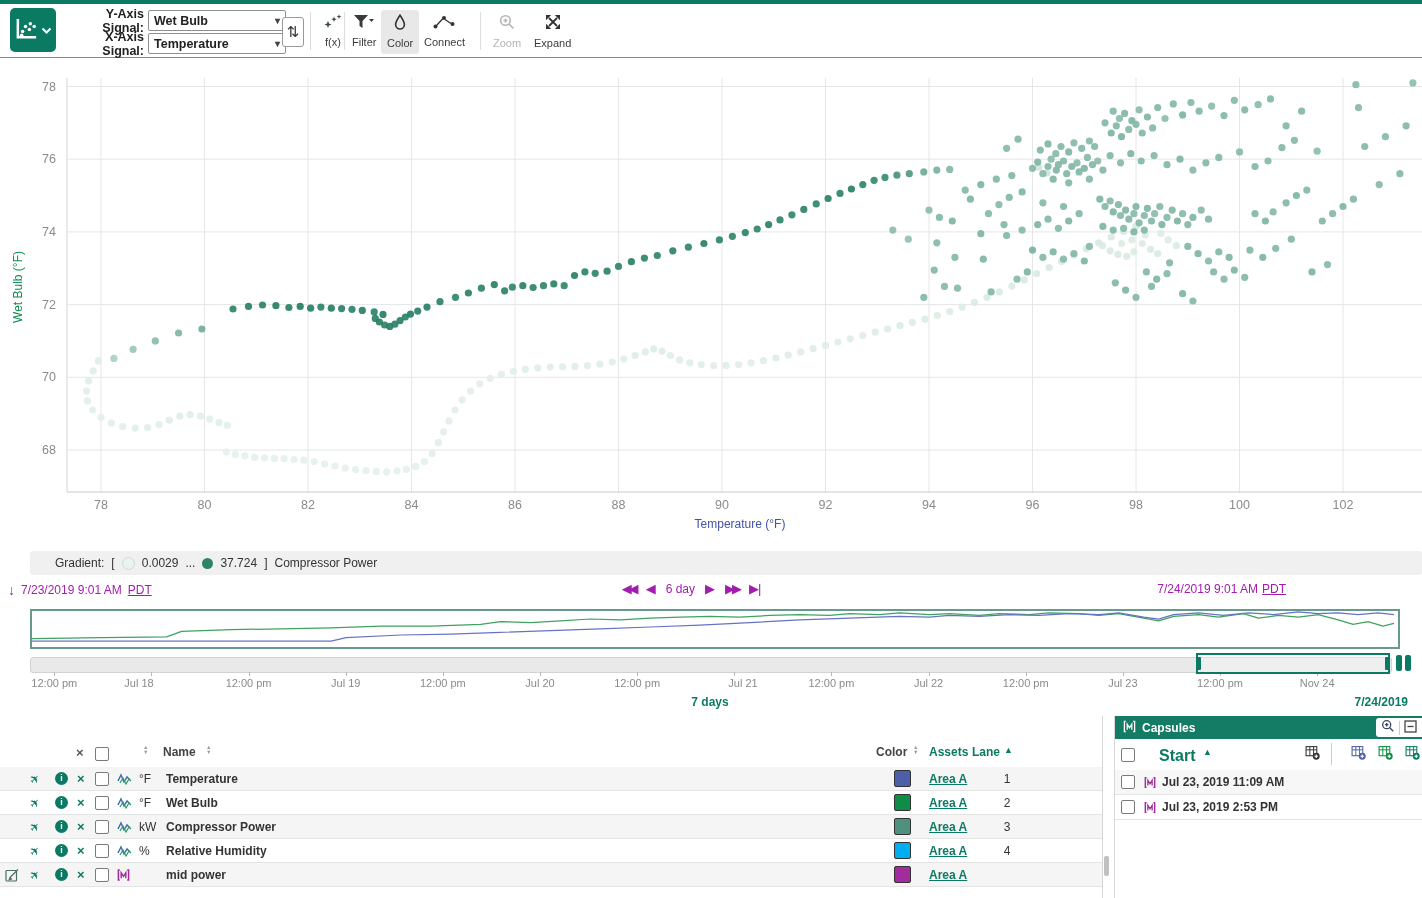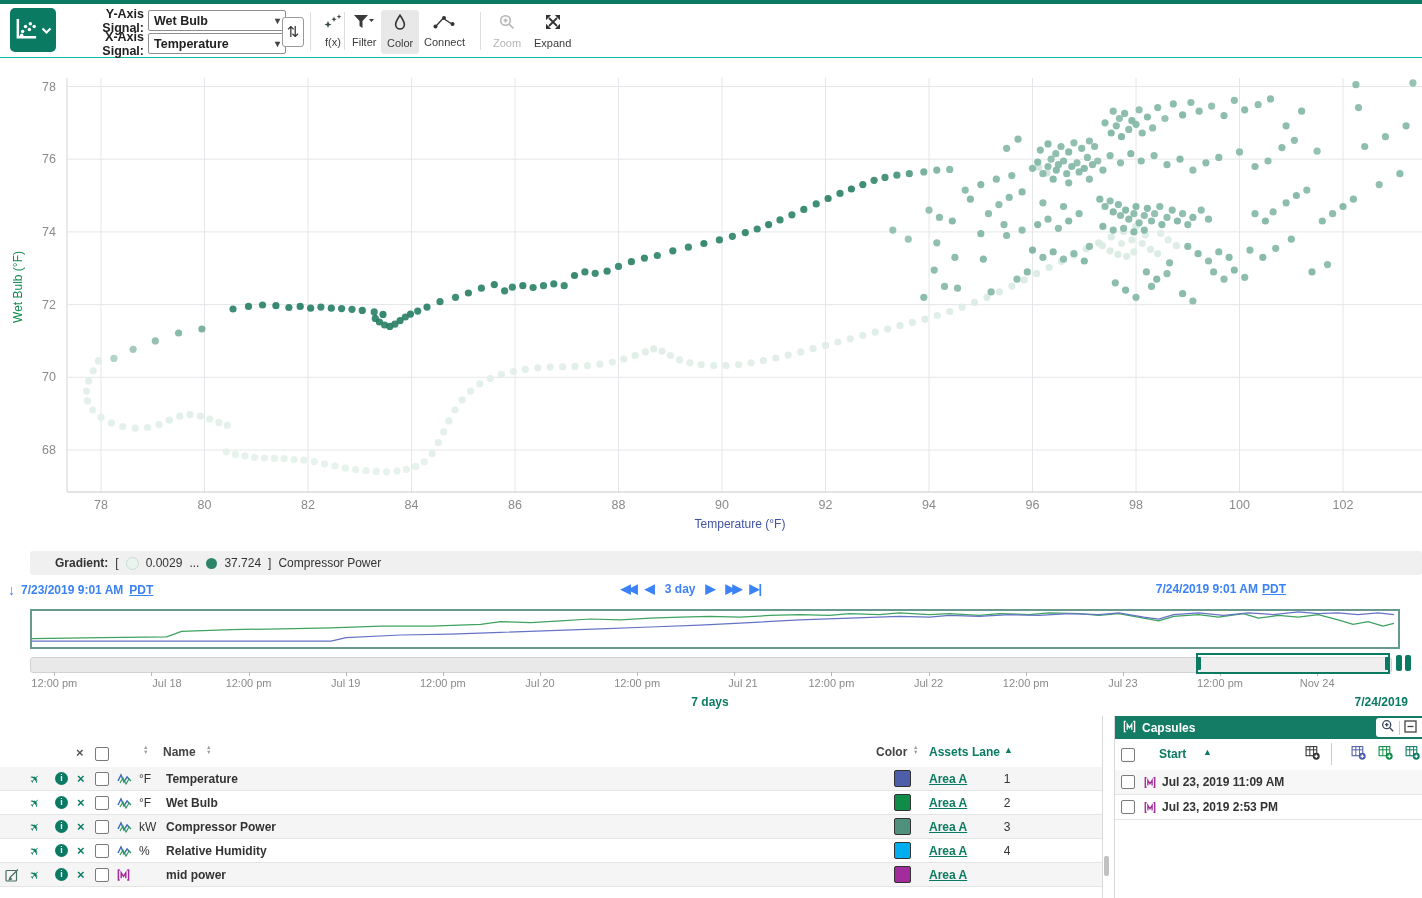--- a/index.html
+++ b/index.html
@@ -35,21 +35,21 @@
   .ic-up::before{content:"↑";}
   .ic-asc::before{content:"▲";}
   .ic-rocket::before{content:"✈";display:inline-block;transform:rotate(-45deg);}
   .sort{display:inline-flex;flex-direction:column;font-size:5.5px;line-height:5px;color:#9a9a9a;vertical-align:middle;}
   .sort::before{content:"▲";}
   .sort::after{content:"▼";}
 
   
   #legend{position:absolute;left:30px;top:551px;right:0;height:24px;background:#f0f0f0;border-radius:3px;display:flex;align-items:center;gap:7px;padding-left:25px;font-size:12px;color:#333;}
   #legend .dot{width:11px;height:11px;border-radius:50%;display:inline-block;}
-  #range-row{position:absolute;left:0;top:580px;width:1294px;height:22px;font-size:12px;font-weight:bold;color:#3b82f6;}
+  #range-row{position:absolute;left:0;top:580px;width:1294px;height:22px;font-size:12px;font-weight:normal;color:#a21caf;}
   #range-start{position:absolute;left:8px;top:2px;display:flex;gap:6px;align-items:center;cursor:pointer;}
   #range-end{position:absolute;right:8px;top:2px;display:flex;gap:4px;align-items:center;cursor:pointer;}
   .tz{text-decoration:underline;}
   #range-nav{position:absolute;left:596px;top:1px;width:190px;display:flex;align-items:center;justify-content:center;gap:10px;font-size:13px;}
   #range-nav span{cursor:pointer;}
   #range-step{font-size:12px;}
 
   
   #overview{position:absolute;left:30px;top:609px;width:1366px;height:36px;border:2px solid #68998f;background:#fff;}
   #timeline{position:absolute;left:0;top:653px;width:1422px;height:42px;}
@@ -80,21 +80,21 @@
   .c-pencil{left:5px;} .c-rocket{left:30px;color:#0b7a63;font-size:12px;} .c-info{left:55px;}
   .c-x{left:77px;color:#0b7a63;font-weight:bold;font-size:13px;} .c-check{left:95px;}
   .c-type{left:117px;} .c-unit{left:139px;} .c-name{left:166px;font-weight:bold;}
   .c-swatch{left:894px;} .c-asset{left:929px;} .c-lane{left:992px;width:30px;justify-content:center;}
   .swatch{width:15px;height:15px;border:1px solid #333;border-radius:2px;display:inline-block;}
   .asset-link{color:#0b7a63;font-weight:bold;text-decoration:underline;cursor:pointer;}
   .info-circle{display:inline-block;width:13px;height:13px;border-radius:50%;background:#0b7a63;color:#fff;font-size:9px;font-weight:bold;text-align:center;line-height:13px;font-style:normal;cursor:pointer;}
   #vscroll-handle{position:absolute;left:1104px;top:856px;width:5px;height:20px;background:#c1c1c1;border-radius:2px;cursor:pointer;}
 
   #caps-tools{position:absolute;right:-8px;top:2px;width:50px;height:19px;background:#fff;border-radius:3px;display:flex;align-items:center;gap:4px;padding-left:5px;}
-  #caps-subheader{position:absolute;left:0;top:23px;width:308px;height:31px;border-bottom:1px solid #bbb;font-size:12px;font-weight:bold;}
+  #caps-subheader{position:absolute;left:0;top:23px;width:308px;height:31px;border-bottom:1px solid #bbb;font-size:16px;font-weight:bold;}
   #caps-subheader .hitem{position:absolute;top:8px;}
   #caps-rows{position:absolute;left:0;top:54px;width:308px;}
   .krow{position:relative;height:24px;border-bottom:1px solid #e4e4e4;font-size:12px;color:#333;font-weight:bold;}
   .krow.even{background:#f7f7f7;}
   .krow .cell{position:absolute;top:0;height:24px;display:flex;align-items:center;}
   .k-check{left:6px;} .k-icon{left:29px;} .k-text{left:47px;text-align:right;}
   .hsep{position:absolute;top:4px;width:1px;height:22px;background:#ccc;}
 </style>
 </head>
 <body>
@@ -613,41 +613,41 @@
       <circle cx="1332.6" cy="156.7" r="3.6" fill="rgb(135,185,168)" fill-opacity="0.92"></circle>
       <circle cx="1343.0" cy="149.5" r="3.6" fill="rgb(127,181,163)" fill-opacity="0.92"></circle>
       <circle cx="1353.4" cy="142.2" r="3.6" fill="rgb(131,183,166)" fill-opacity="0.92"></circle>
       <circle cx="1379.2" cy="127.6" r="3.6" fill="rgb(135,185,168)" fill-opacity="0.92"></circle>
       <circle cx="1399.9" cy="116.7" r="3.6" fill="rgb(131,183,166)" fill-opacity="0.92"></circle>
       <circle cx="1312.0" cy="214.9" r="3.6" fill="rgb(127,181,163)" fill-opacity="0.92"></circle>
       <circle cx="1327.5" cy="207.6" r="3.6" fill="rgb(135,185,168)" fill-opacity="0.92"></circle>
     </svg>
 
   <div id="legend">
-    <span style="font-weight:bold">Gradient:</span>
+    <span style="font-weight:normal">Gradient:</span>
     <span>[</span>
     <span class="dot" id="dot-low" style="background: rgb(232, 244, 237); border: 1px solid rgb(200, 222, 210);"></span>
     <span>0.0029</span>
     <span>...</span>
     <span class="dot" id="dot-high" style="background: rgb(46, 132, 105);"></span>
     <span>37.724</span>
     <span>]</span>
     <span>Compressor Power</span>
   </div>
 
   <div id="range-row">
     <span id="range-start">
       <i class="ic-down" style="font-style:normal;font-size:14px"></i>
       <span>7/23/2019 9:01 AM</span>
       <span class="tz">PDT</span>
     </span>
     <span id="range-nav">
       <span class="ic-bf"></span>
       <span class="ic-b"></span>
-      <span id="range-step">3 day</span>
+      <span id="range-step">6 day</span>
       <span class="ic-f"></span>
       <span class="ic-ff"></span>
       <span class="ic-fe"></span>
     </span>
     <span id="range-end">
       <span>7/24/2019 9:01 AM</span>
       <span class="tz">PDT</span>
     </span>
   </div>
 
@@ -657,21 +657,21 @@
         <polyline points="0,34 120,34 300,34 315,30 370,27 420,26 470,24 520,22 570,20 620,18 670,16 720,13 770,10 820,8 870,6 900,7 920,5 950,6 980,4 1010,5 1040,3 1070,4 1090,2 1115,7 1130,9 1145,4 1170,2 1195,5 1220,2 1245,4 1270,1 1290,3 1310,2 1330,4 1350,2 1366,4" fill="none" stroke="#6673c5" stroke-width="1.4"></polyline>
       </svg>
   </div>
 
   <div id="timeline">
     <div id="tl-track"></div>
     <div id="tl-ticks">
         <div class="tl-tick" style="left: 54.2857px;"></div>
         <div class="tl-label" style="left: 54.2857px;">12:00 pm</div>
         <div class="tl-tick" style="left: 151.429px;"></div>
-        <div class="tl-label" style="left: 167px; text-align: right;">Jul 18</div>
+        <div class="tl-label" style="left: 139px; text-align: right;">Jul 18</div>
         <div class="tl-tick" style="left: 248.571px;"></div>
         <div class="tl-label" style="left: 248.571px;">12:00 pm</div>
         <div class="tl-tick" style="left: 345.714px;"></div>
         <div class="tl-label" style="left: 345.714px;">Jul 19</div>
         <div class="tl-tick" style="left: 442.857px;"></div>
         <div class="tl-label" style="left: 442.857px;">12:00 pm</div>
         <div class="tl-tick" style="left: 540px;"></div>
         <div class="tl-label" style="left: 540px;">Jul 20</div>
         <div class="tl-tick" style="left: 637.143px;"></div>
         <div class="tl-label" style="left: 637.143px;">12:00 pm</div>

